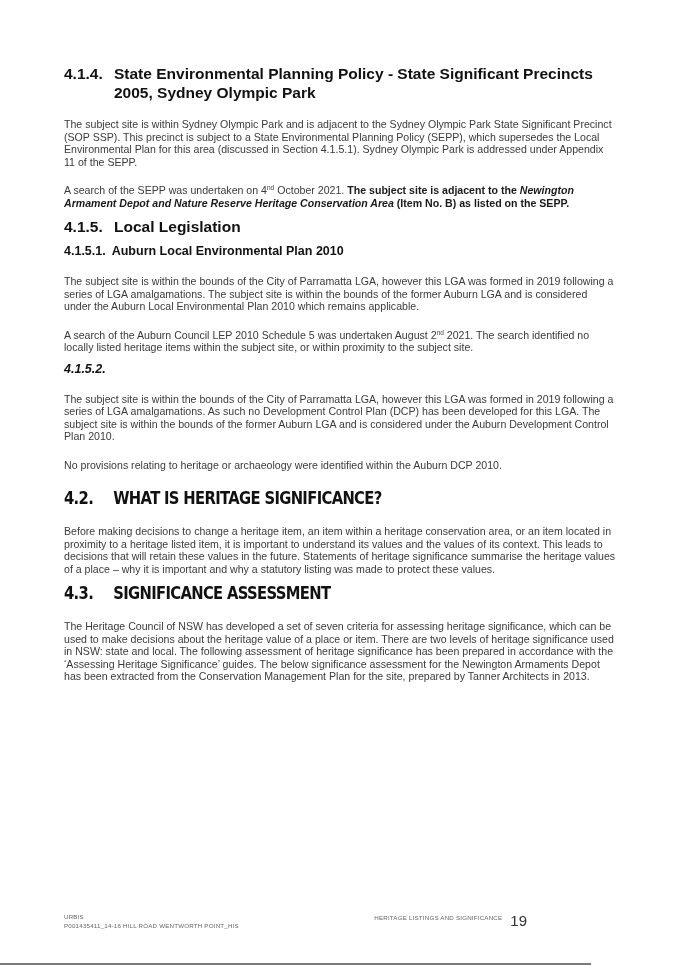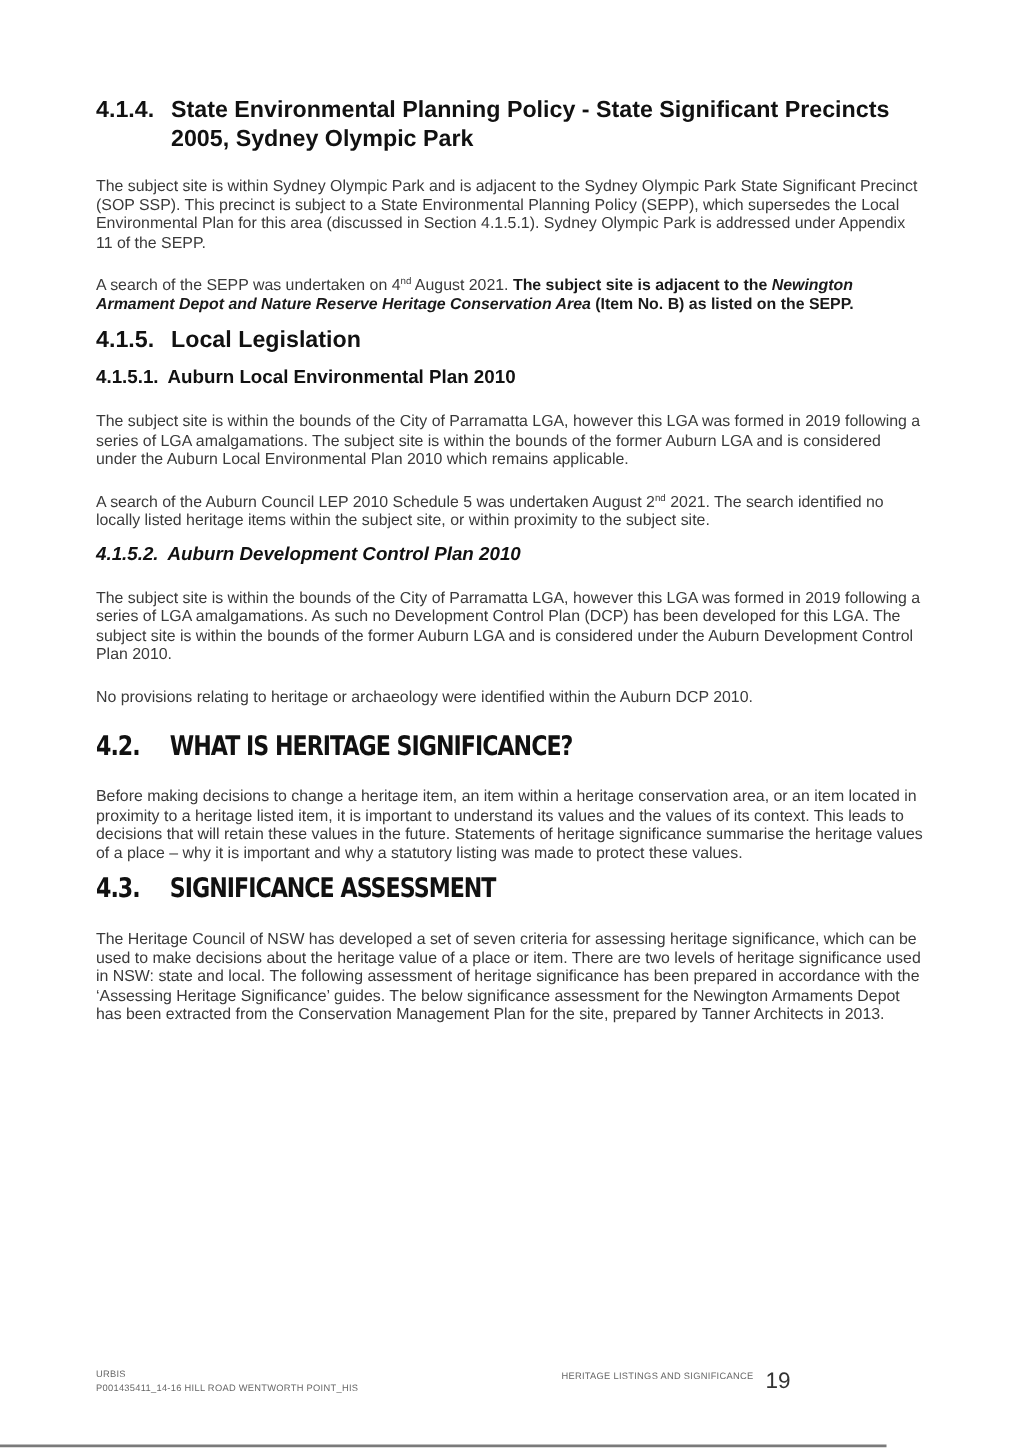--- a/index.html
+++ b/index.html
@@ -42,37 +42,36 @@
 <body>
 
 <div class="page">
   <div class="content">
 
     <div class="h3">
       <span class="num">4.1.4.</span>
       <span class="txt">State Environmental Planning Policy - State Significant Precincts 2005, Sydney Olympic Park</span>
     </div>
     <p>The subject site is within Sydney Olympic Park and is adjacent to the Sydney Olympic Park State Significant Precinct (SOP SSP). This precinct is subject to a State Environmental Planning Policy (SEPP), which supersedes the Local Environmental Plan for this area (discussed in Section 4.1.5.1). Sydney Olympic Park is addressed under Appendix 11 of the SEPP.</p>
-    <p><span>A search of the SEPP was undertaken on 4</span><sup>nd</sup><span> August 2021. </span><b><span>The subject site is adjacent to the </span><i>Newington Armament Depot and Nature Reserve Heritage Conservation Area</i><span> (Item No. B) as listed on the SEPP.</span></b></p>
+    <p><span>A search of the SEPP was undertaken on 4</span><sup>nd</sup><span> October 2021. </span><b><span>The subject site is adjacent to the </span><i>Newington Armament Depot and Nature Reserve Heritage Conservation Area</i><span> (Item No. B) as listed on the SEPP.</span></b></p>
 
     <div class="h3" style="margin-top:8px;">
       <span class="num">4.1.5.</span>
       <span class="txt">Local Legislation</span>
     </div>
 
     <div class="h4">
       <span class="num">4.1.5.1.</span>
       <span>Auburn Local Environmental Plan 2010</span>
     </div>
     <p>The subject site is within the bounds of the City of Parramatta LGA, however this LGA was formed in 2019 following a series of LGA amalgamations. The subject site is within the bounds of the former Auburn LGA and is considered under the Auburn Local Environmental Plan 2010 which remains applicable.</p>
     <p><span>A search of the Auburn Council LEP 2010 Schedule 5 was undertaken August 2</span><sup>nd</sup><span> 2021. The search identified no locally listed heritage items within the subject site, or within proximity to the subject site.</span></p>
 
     <div class="h4" style="margin-top:8px;font-style:italic;">
       <span class="num">4.1.5.2.</span>
-      <span>Auburn Development Control Plan 2010</span>
     </div>
     <p>The subject site is within the bounds of the City of Parramatta LGA, however this LGA was formed in 2019 following a series of LGA amalgamations. As such no Development Control Plan (DCP) has been developed for this LGA. The subject site is within the bounds of the former Auburn LGA and is considered under the Auburn Development Control Plan 2010.</p>
     <p>No provisions relating to heritage or archaeology were identified within the Auburn DCP 2010.</p>
 
     <div class="h2" style="margin-top:16px;">
       <span class="num">4.2.</span>
       <span>WHAT IS HERITAGE SIGNIFICANCE?</span>
     </div>
     <p>Before making decisions to change a heritage item, an item within a heritage conservation area, or an item located in proximity to a heritage listed item, it is important to understand its values and the values of its context. This leads to decisions that will retain these values in the future. Statements of heritage significance summarise the heritage values of a place – why it is important and why a statutory listing was made to protect these values.</p>
 

